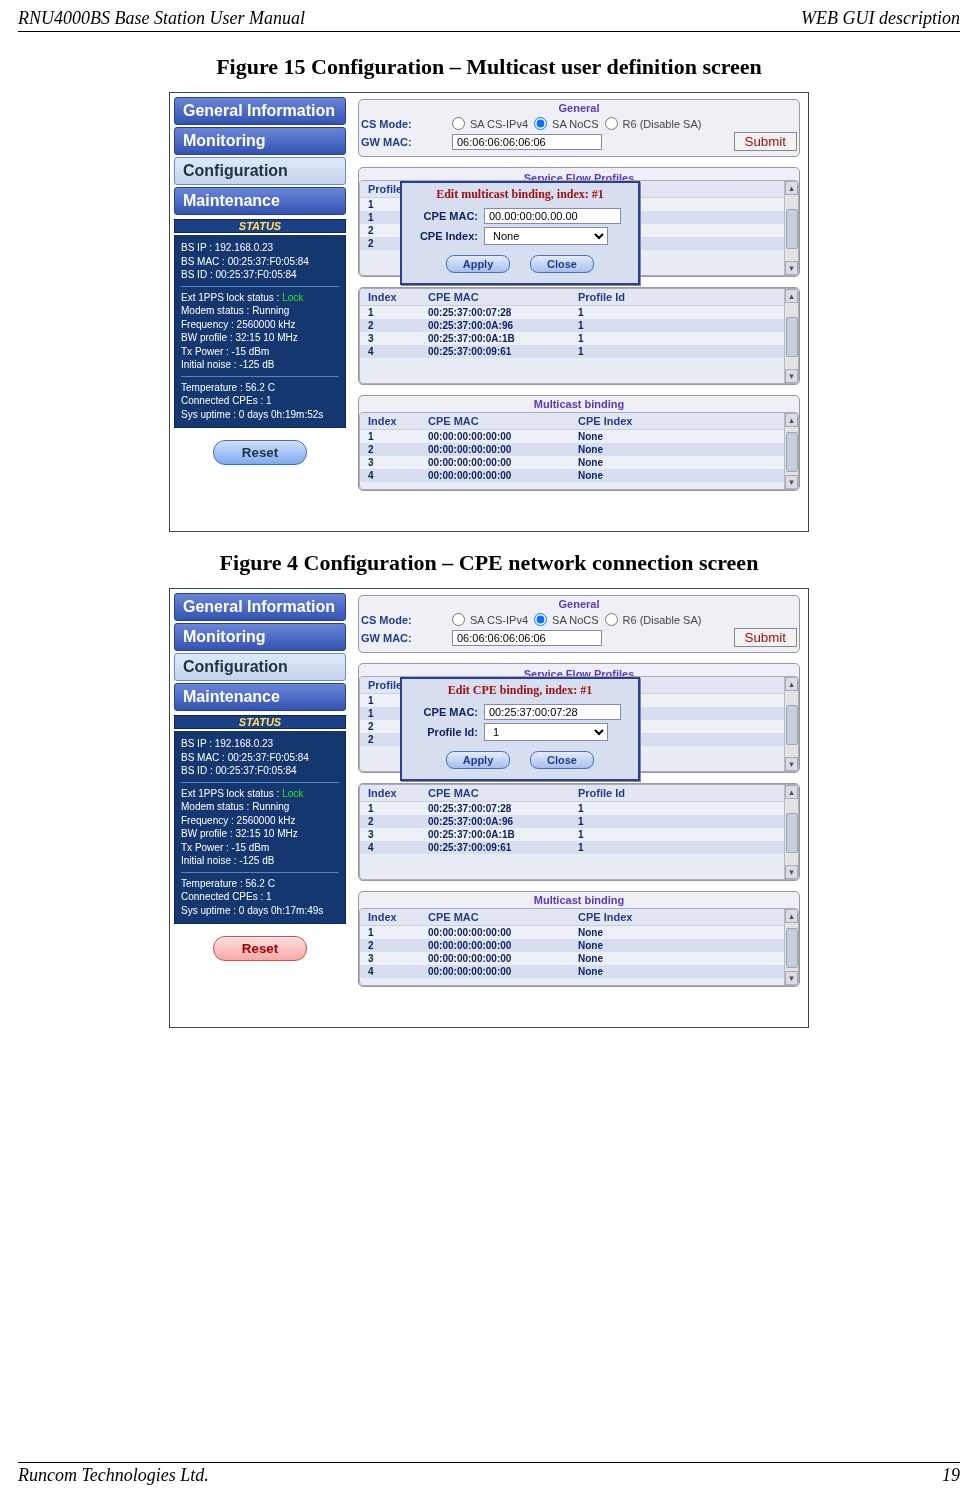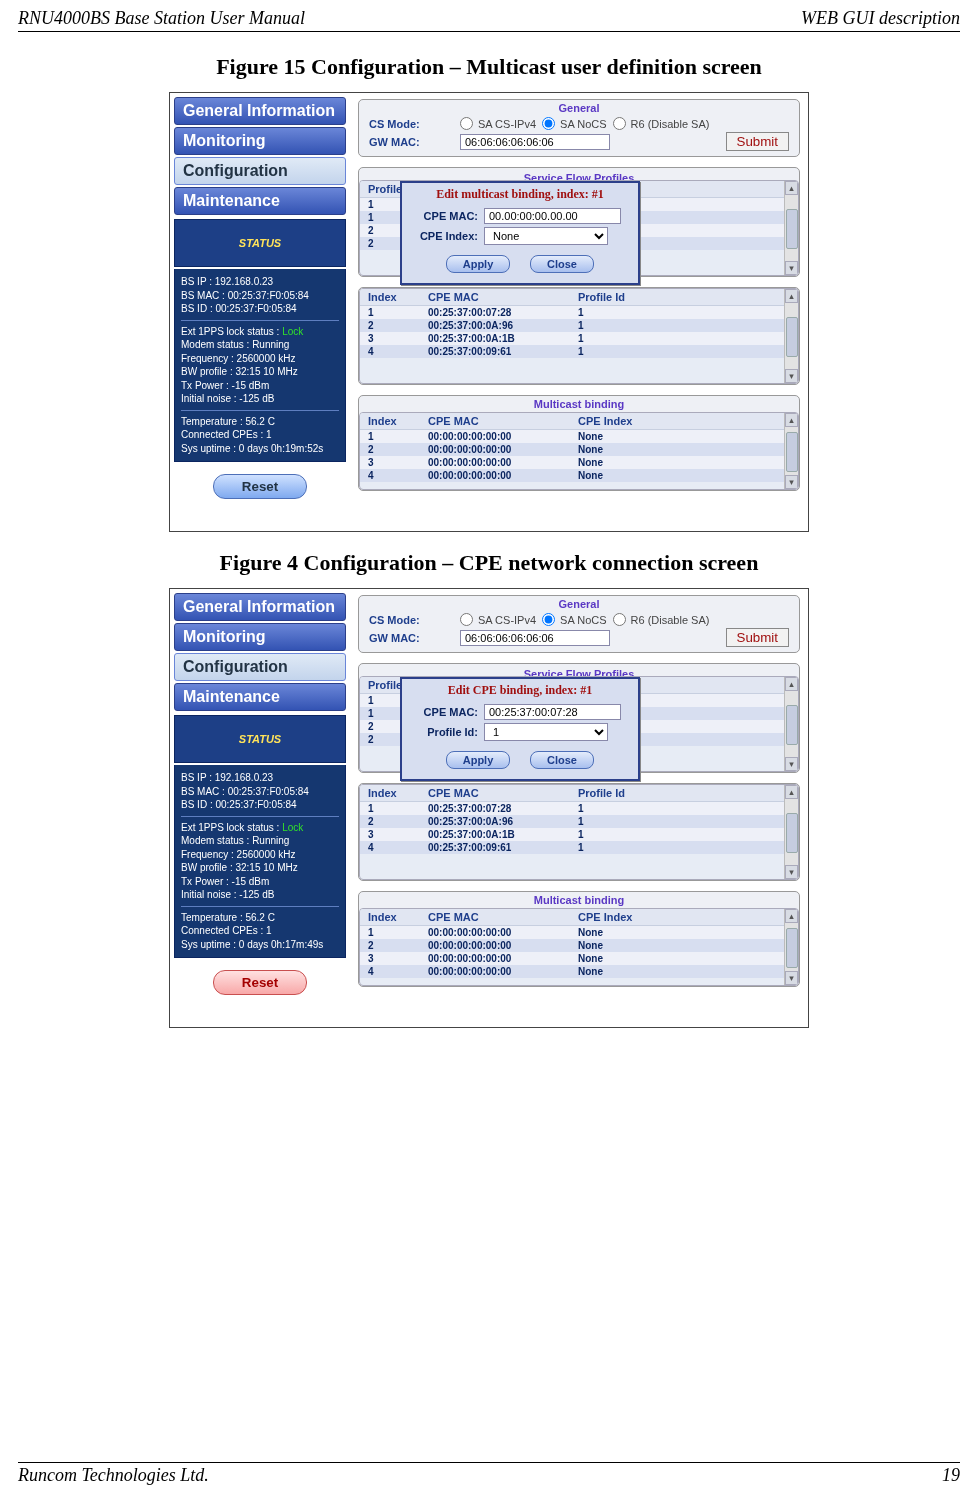--- a/index.html
+++ b/index.html
@@ -67,21 +67,21 @@
     color: #fff; font-weight: bold;
     border: 1px solid #2b3f8a; border-radius: 3px;
     padding: 4px 8px; font-size: 16px;
   }
   .navbtn.active {
     background: linear-gradient(#e0eaf6,#c3d4ec);
     color: #234; border: 1px solid #6a86d8;
   }
   .statusHead {
     text-align: center; color: #ffe35a; font-style: italic; font-weight: bold;
-    background: linear-gradient(#1d3f86,#1d3f86); padding: 17px 0; margin-top: 2px;
+    background: linear-gradient(#1d3f86,#1d3f86); padding: 0 0; margin-top: 2px;
     border: 1px solid #0b2560;
   }
   .statPanel {
     background: #153770; color: #fff; padding: 6px 6px;
     border-left: 1px solid #0b2560; border-right: 1px solid #0b2560; border-bottom: 1px solid #0b2560;
     line-height: 1.35; font-size: 10px;
   }
   .statPanel hr { border: none; border-top: 1px solid #5e7ec0; margin: 4px 0; }
   .lock { color: #32e02a; }
   .resetWrap { text-align: center; margin-top: 10px; }
@@ -90,21 +90,21 @@
     border: 1px solid #4d6fb8; border-radius: 12px; padding: 4px 28px; font-weight: bold;
   }
   .resetRed {
     background: linear-gradient(#ffe1e1,#f8a8a8); color: #a40000;
     border: 1px solid #c94f4f; border-radius: 12px; padding: 4px 28px; font-weight: bold;
   }
   
   .main { flex: 1; padding: 6px 8px 6px 8px; display: flex; flex-direction: column; gap: 10px; position: relative; }
   .panel { border: 1px solid #999; border-radius: 5px; background: #eef0f5; padding-bottom: 4px; }
   .panelTitle { text-align: center; color: #5a38c4; font-weight: bold; padding: 2px 16px; }
-  .row { display: flex; align-items: center; padding: 1px 10px; gap: 6px; }
+  .row { display: flex; align-items: center; padding: 1px 2px; gap: 6px; }
   .lbl { width: 85px; color: #1e3e8c; font-weight: bold; }
   .inp { border: 1px solid #88a; background: #fff; padding: 1px 4px; font-family: inherit; font-size: 11px; }
   .gwmac { width: 150px; }
   .subBtn { margin-left: auto; background: #f2f2f2; border: 1px solid #888; padding: 1px 10px; font-family: inherit; color: #a01010; }
   .radio { display: inline-flex; align-items: center; gap: 5px; color: #444; }
   .radio input { margin: 0; }
   .listWrap { background: #e7ecf5; border: 1px solid #aab; border-radius: 4px; height: 96px; overflow: hidden; position: relative; }
   .scrollbar {
     position: absolute; right: 0; top: 0; bottom: 0; width: 14px;
     background: #e3e3e3; border-left: 1px solid #bbb;

